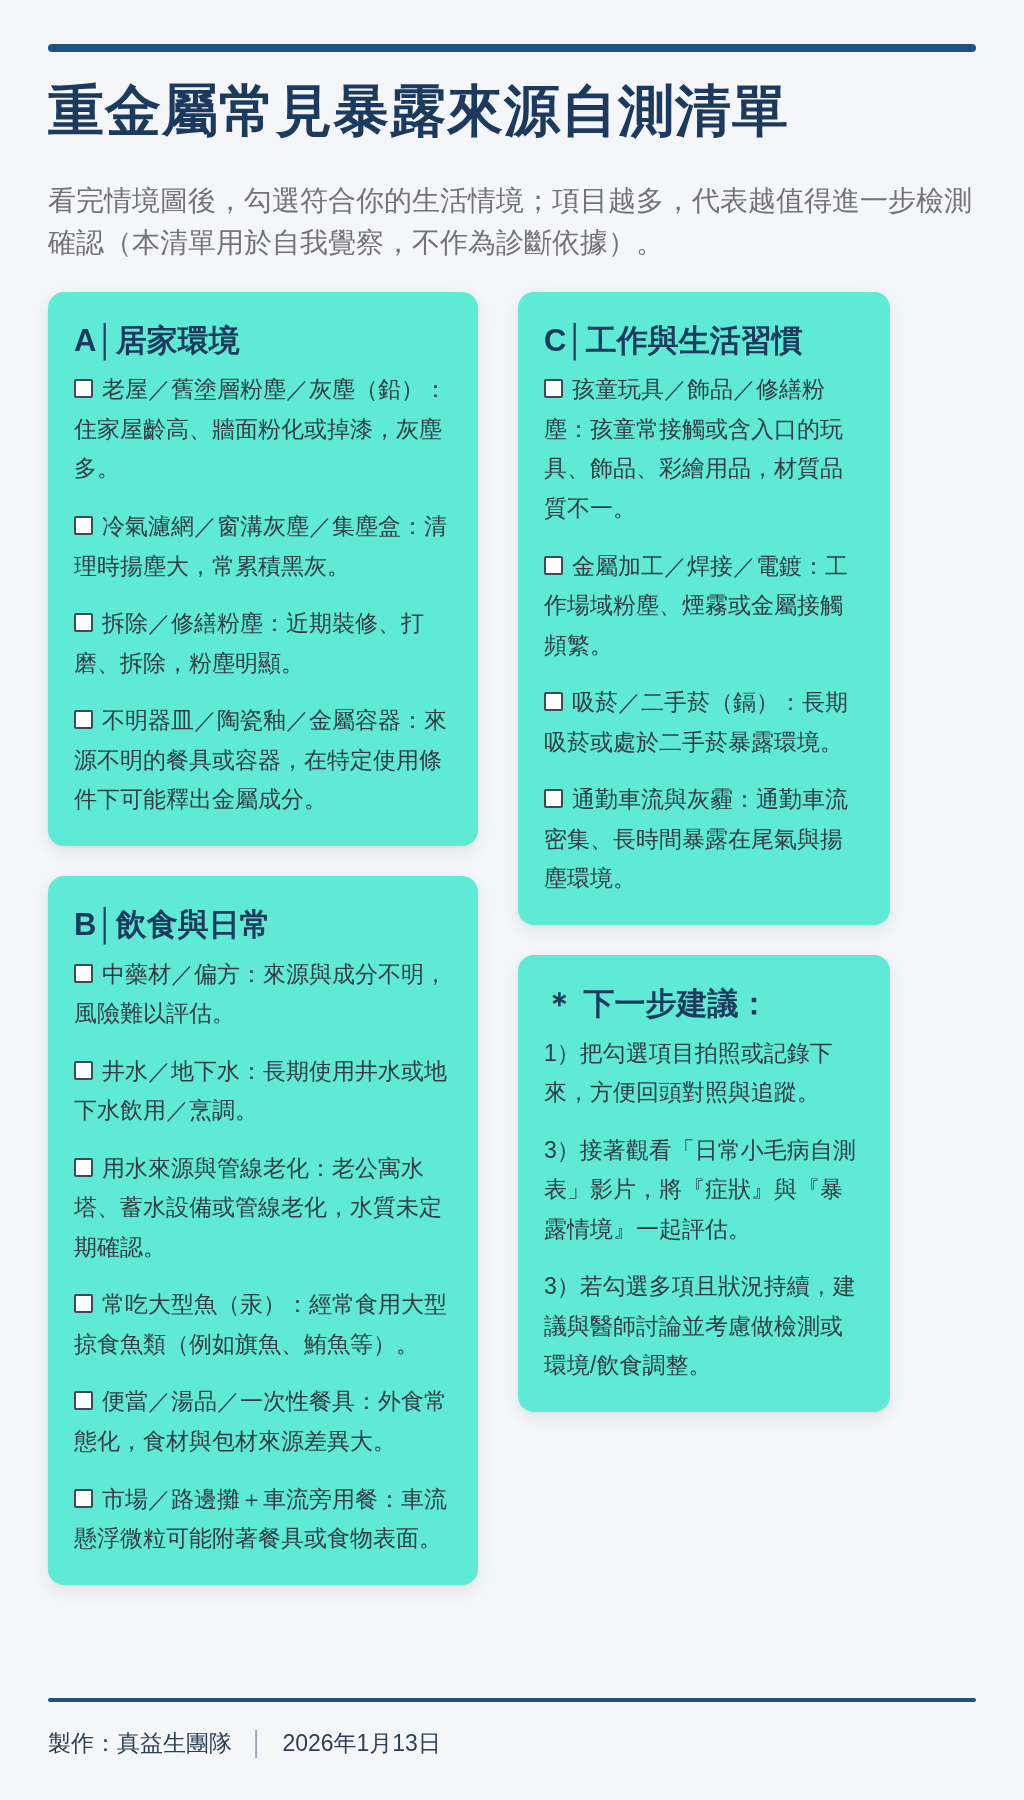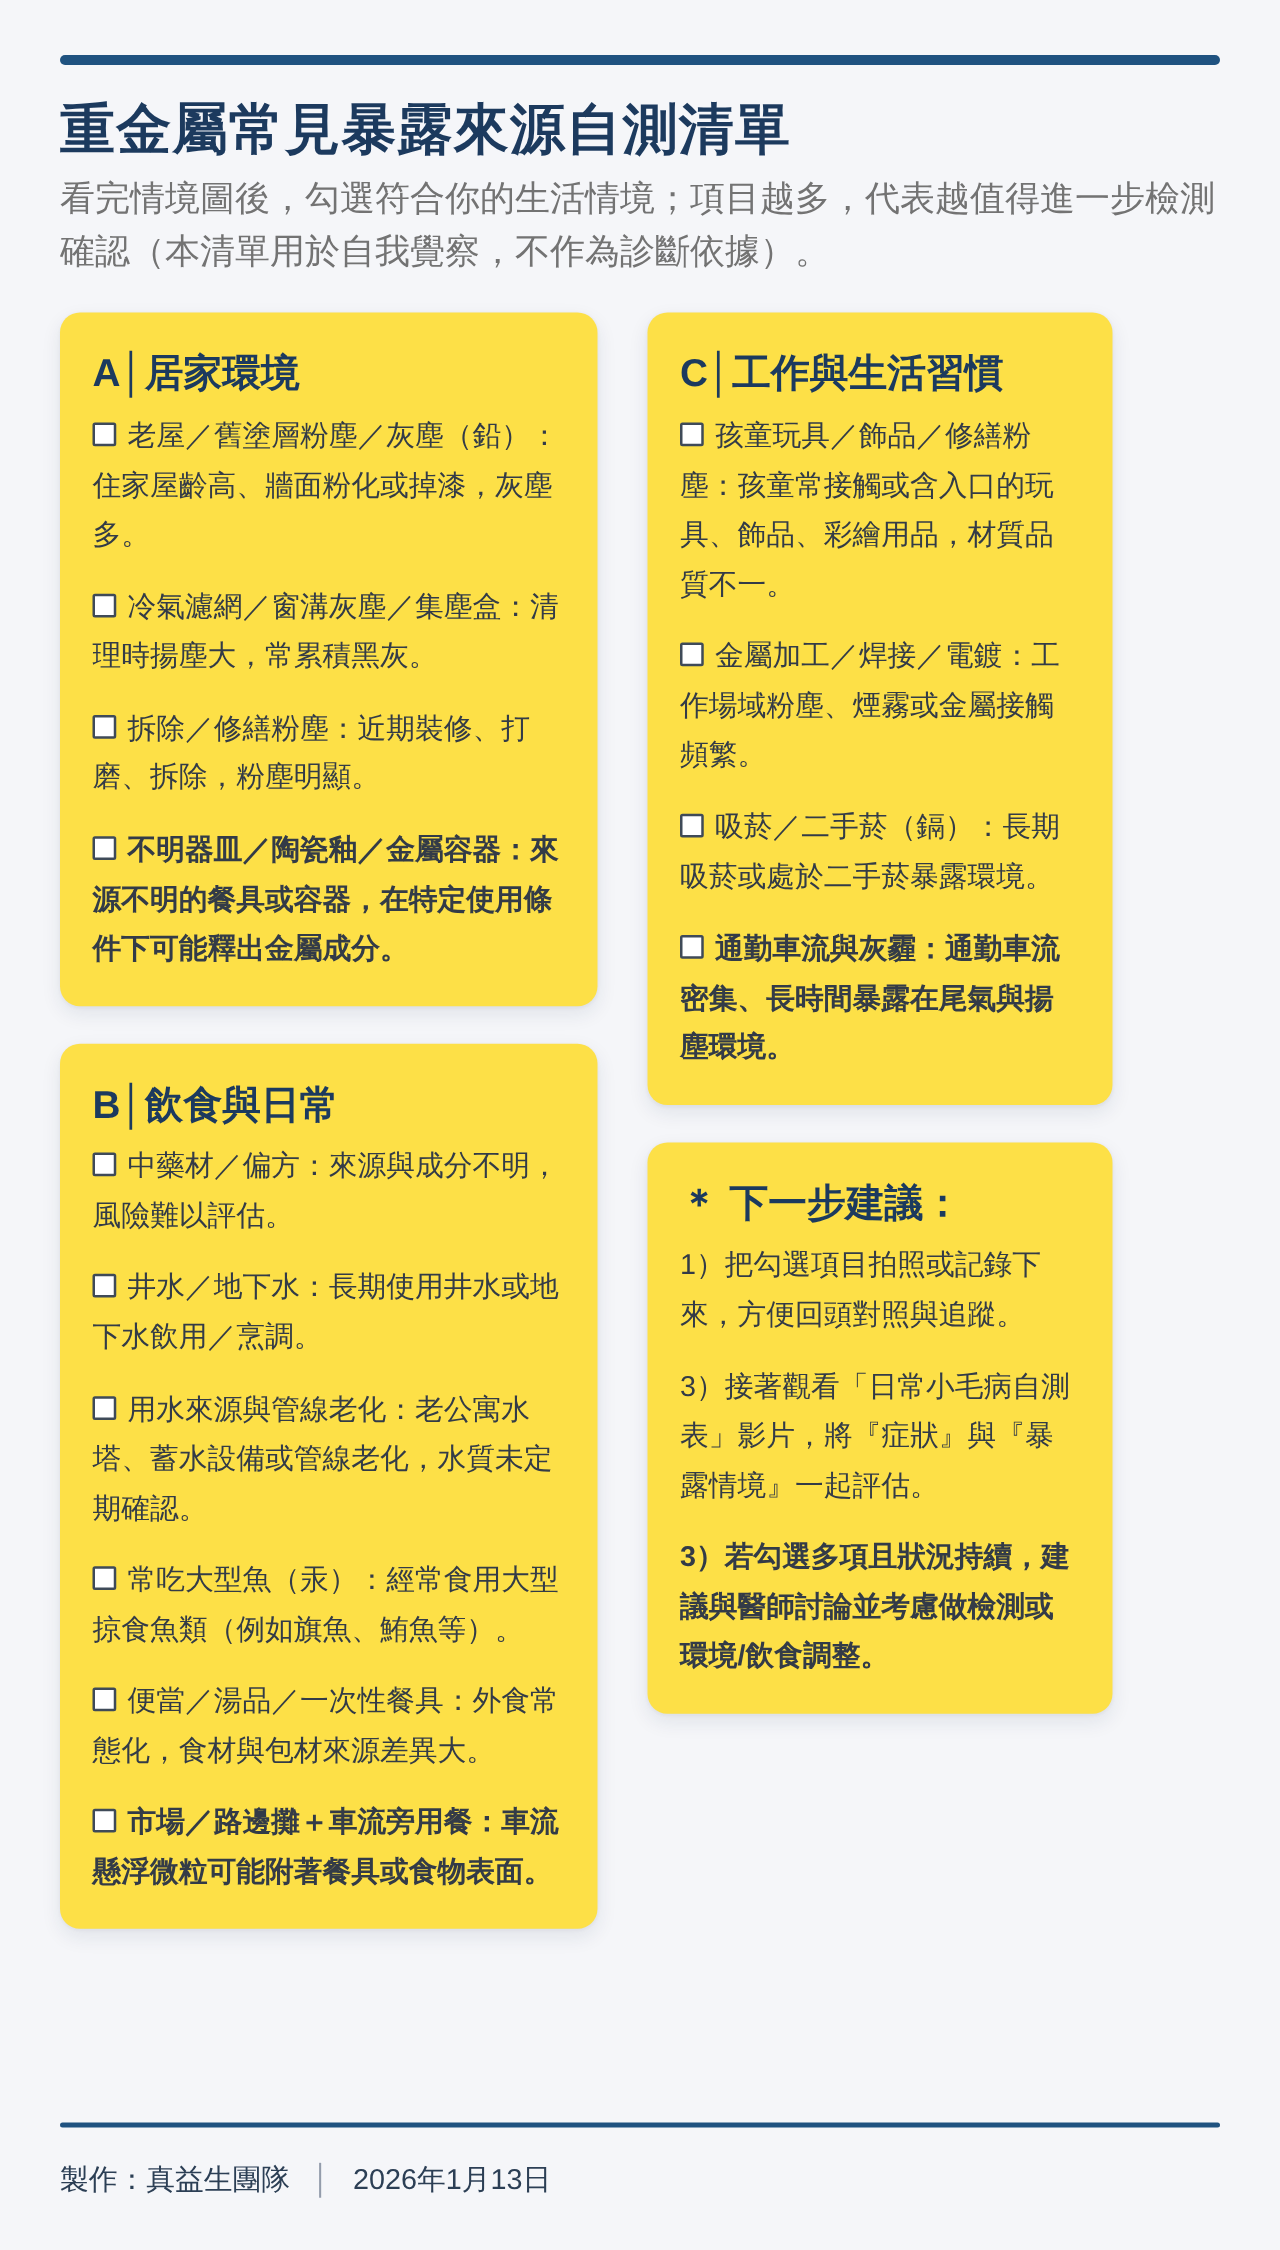--- a/index.html
+++ b/index.html
@@ -11,46 +11,46 @@
     position:relative;
     width:1024px; height:1800px;
     box-sizing:border-box;
     padding:44px 48px 0;
     overflow:hidden;
   }
   .top-bar {
     height:8px; background:#1f5280; border-radius:4px;
   }
   .title {
-    font-size:44px; font-weight:800; color:#1c3a5e;
-    letter-spacing:1px; margin:28px 0 10px; line-height:1.1;
+    font-size:56px; font-weight:800; color:#1c3a5e;
+    letter-spacing:1px; margin:28px 0 38px; line-height:1.1;
   }
   .subtitle {
     font-size:28px; color:#737373; line-height:1.5;
     margin:0 0 28px;
   }
   .columns { display:flex; gap:40px; align-items:flex-start; }
   .col { flex:none; }
   .col-left  { width:430px; }
   .col-right { width:372px; }
   .card {
-    background:#fde047; border-radius:16px;
+    background:#5eead4; border-radius:16px;
     padding:30px 26px 26px;
     box-shadow:0 6px 16px rgba(25,45,80,.09), 0 1px 3px rgba(25,45,80,.05);
     margin-bottom:30px;
   }
   .card-heading {
     font-size:31px; font-weight:800; color:#1c3a5e;
     margin:0 0 10px; line-height:1.25;
   }
   .item {
     font-size:23px; color:#333b47; line-height:1.72;
     margin:0 0 18px;
   }
-  .item:last-child { margin-bottom:0;font-weight:bold; }
+  .item:last-child { margin-bottom:0; }
   .checkbox {
     display:inline-block; width:19px; height:19px;
     border:2px solid #3f4a58; border-radius:2px;
     margin-right:9px; vertical-align:-1px; background:#fff;
     box-sizing:border-box;
   }
   .footer {
     position:absolute; left:48px; right:48px; top:1698px;
   }
   .footer-line {

